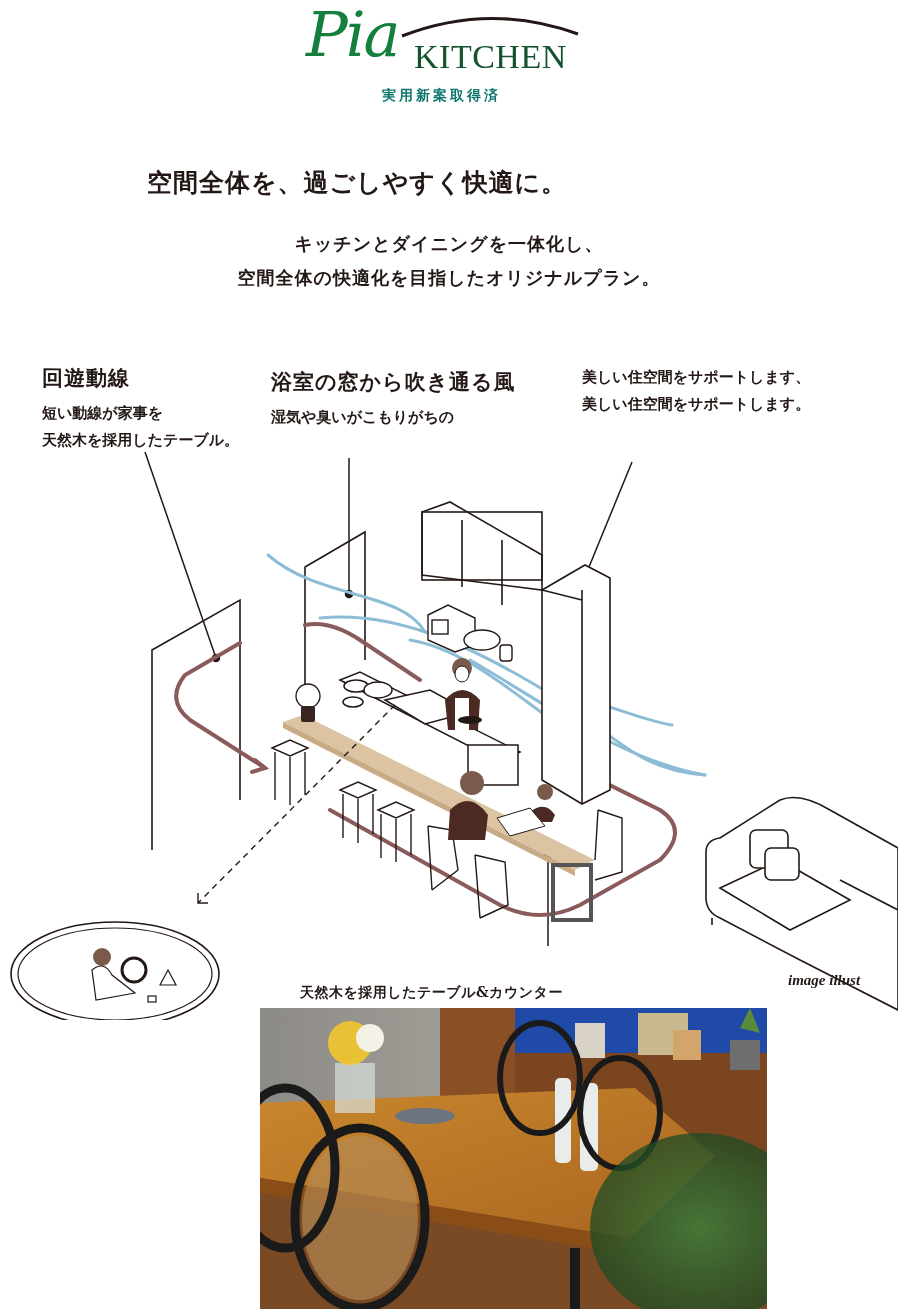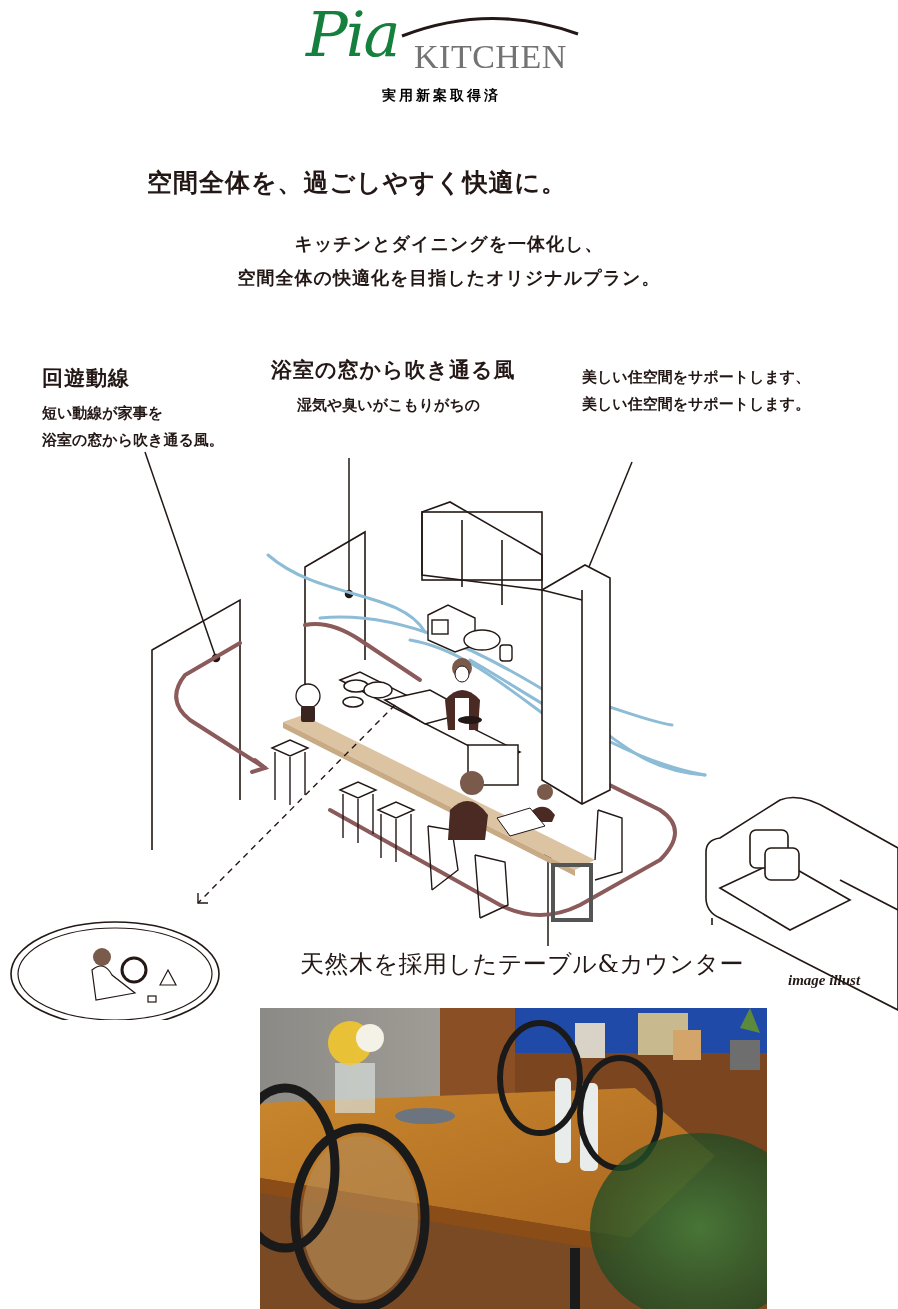--- a/index.html
+++ b/index.html
@@ -3,29 +3,29 @@
 <meta charset="utf-8">
 <style>
   html, body { margin: 0; padding: 0; background: #ffffff; }
   body { width: 898px; height: 1309px; position: relative; overflow: hidden;
          font-family: "DejaVu Serif", "Liberation Serif", serif; color: #231815; }
   .abs { position: absolute; }
   .logo { left: 300px; top: 0; width: 290px; height: 115px; }
   .logo-script { position: absolute; left: 6px; top: 0; font-family: "DejaVu Serif", serif; font-style: italic;
                  font-size: 62px; line-height: 70px; color: #15803d; letter-spacing: -2px; }
   .logo-kitchen { position: absolute; left: 114px; top: 38px; font-family: "Liberation Serif", serif;
-                  font-size: 34px; letter-spacing: 0.5px; color: #737373; }
+                  font-size: 34px; letter-spacing: 0.5px; color: #14532d; }
   .logo-arc { position: absolute; left: 100px; top: 8px; }
   .logo-sub { position: absolute; left: 82px; top: 87px; font-family: "DejaVu Sans", sans-serif;
-              font-weight: bold; font-size: 14px; letter-spacing: 3px; color: #000000; }
+              font-weight: bold; font-size: 14px; letter-spacing: 3px; color: #0f766e; }
   .headline { left: 0; width: 714px; top: 166px; text-align: center; font-size: 25px; font-weight: bold; letter-spacing: 1px; }
   .lead { left: 0; width: 898px; text-align: center; font-size: 18px; font-weight: bold; letter-spacing: 1px; }
   .feat-title { font-size: 21px; font-weight: bold; letter-spacing: 1px; white-space: nowrap; }
   .feat-desc { font-size: 15px; font-weight: bold; line-height: 27px; white-space: nowrap; }
-  .caption { left: 300px; top: 948px; font-size: 24px; font-weight: normal; letter-spacing: 0.5px; white-space: nowrap; }
+  .caption { left: 300px; top: 984px; font-size: 14px; font-weight: bold; letter-spacing: 0.5px; white-space: nowrap; }
   .img-label { left: 788px; top: 972px; font-family: "Liberation Serif", serif; font-size: 15px; font-weight: bold; font-style: italic; }
   .photo { left: 260px; top: 1008px; width: 507px; height: 301px; overflow: hidden; }
 </style>
 </head>
 <body>
 
 <div class="abs logo">
   <svg class="logo-arc" width="180" height="30" viewBox="0 0 180 30">
     <path d="M2 28 Q 90 -6 178 26" fill="none" stroke="#231815" stroke-width="3"></path>
   </svg>
@@ -34,25 +34,25 @@
   <span class="logo-sub">実用新案取得済</span>
 </div>
 
 <div class="abs headline">空間全体を、過ごしやすく快適に。</div>
 <div class="abs lead" style="top:232px;">キッチンとダイニングを一体化し、</div>
 <div class="abs lead" style="top:266px;">空間全体の快適化を目指したオリジナルプラン。</div>
 
 <div class="abs" style="left:42px; top:364px;">
   <div class="feat-title">回遊動線</div>
   <div class="feat-desc" style="margin-top:8px;">短い動線が家事を</div>
-  <div class="feat-desc">浴室の窓から吹き通る風。</div>
-</div>
-<div class="abs" style="left:271px; top:356px;">
+  <div class="feat-desc">天然木を採用したテーブル。</div>
+</div>
+<div class="abs" style="left:271px; top:368px;">
   <div class="feat-title">浴室の窓から吹き通る風</div>
-  <div class="feat-desc" style="margin-top:8px;margin-left:26px;">湿気や臭いがこもりがちの</div>
+  <div class="feat-desc" style="margin-top:8px;">湿気や臭いがこもりがちの</div>
 </div>
 <div class="abs" style="left:582px; top:356px;">
   <div class="feat-desc" style="margin-top:8px;">美しい住空間をサポートします、</div>
   <div class="feat-desc">美しい住空間をサポートします。</div>
 </div>
 
 <svg class="abs" style="left:0; top:440px;" width="898" height="580" viewBox="0 440 898 580">
 
   <g stroke="#231815" stroke-width="1.5" fill="#231815">
     <line x1="145" y1="452" x2="216" y2="658"></line>

